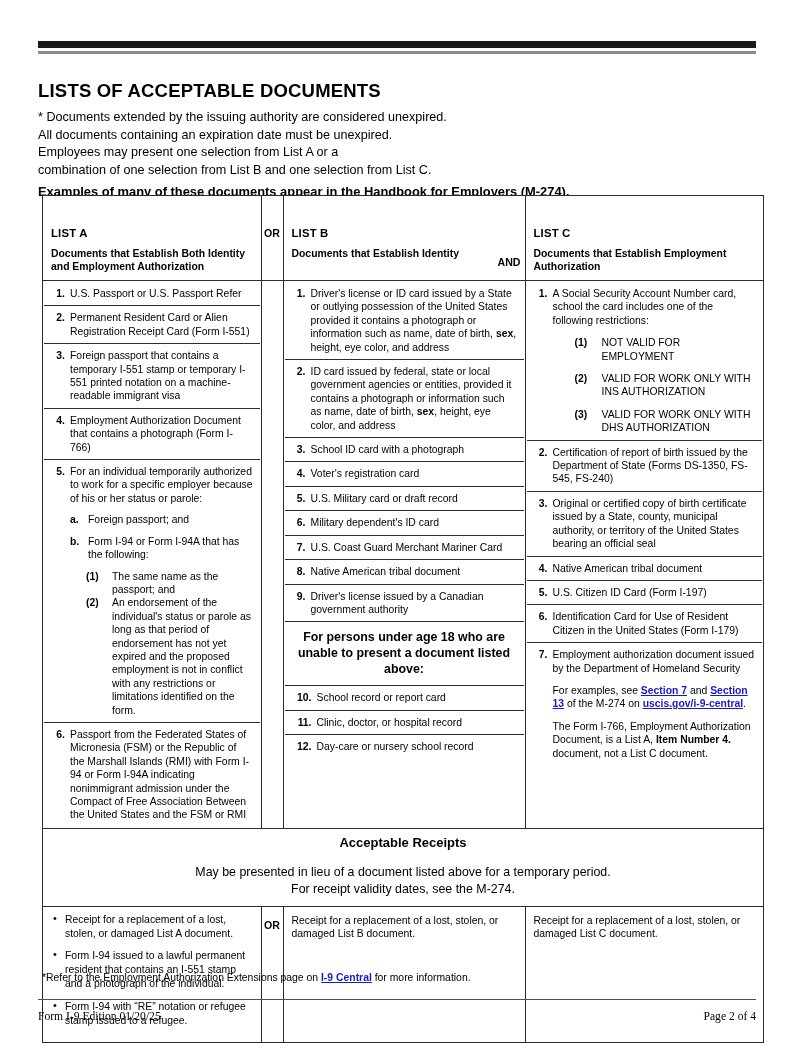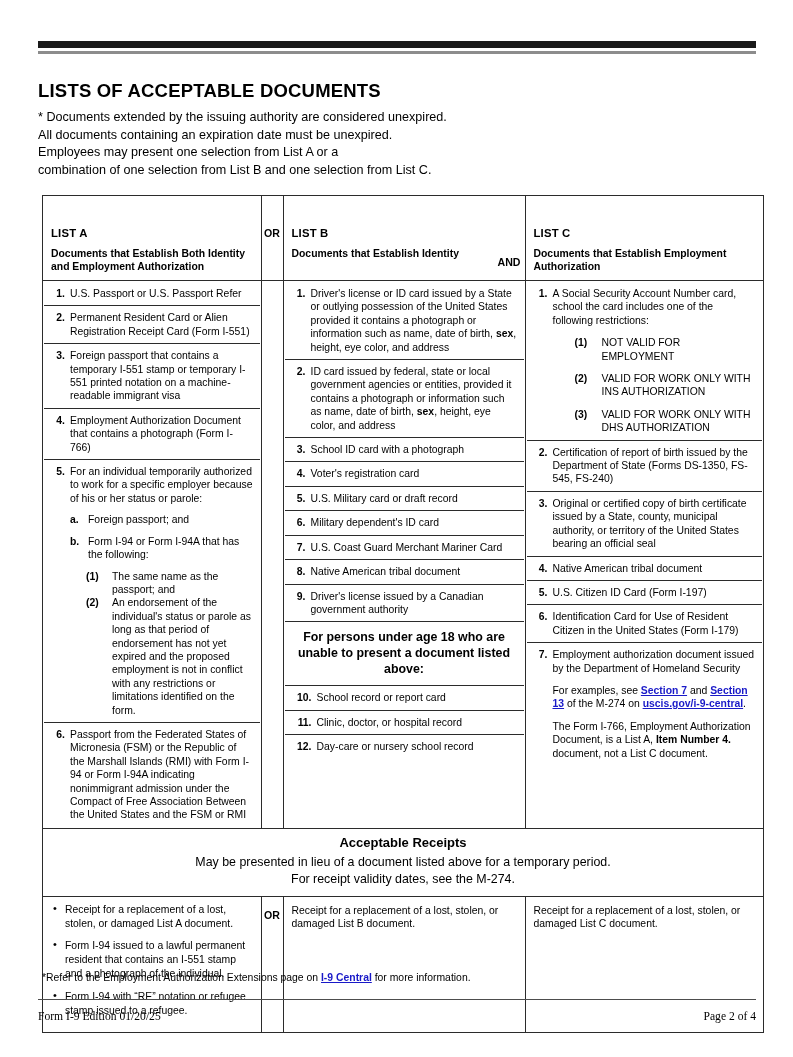--- a/index.html
+++ b/index.html
@@ -145,21 +145,21 @@
   }
   strong { font-weight: bold; }
 
   
   .receipt-head {
     border-top: 1.5px solid #2b2b2b;
     border-bottom: 1.4px solid #2b2b2b;
     text-align: center;
     padding: 6px 10px 8px 10px;
   }
-  .receipt-title { font-size: 13px; font-weight: bold; margin-bottom: 4px; }
+  .receipt-title { font-size: 13px; font-weight: bold; margin-bottom: 14px; }
   .receipt-line { font-size: 12.4px; line-height: 17px; }
 
   table.receipts {
     width: 100%;
     border-collapse: collapse;
     table-layout: fixed;
   }
   table.receipts td { vertical-align: top; height: 115px; }
   td.r-a { width: 218px; padding: 6px 8px 6px 4px; }
   td.r-or { width: 22px; border-left: 1.4px solid #2b2b2b; border-right: 1.4px solid #2b2b2b;
@@ -211,20 +211,21 @@
 
   <div class="rule-black"></div>
   <div class="rule-gray"></div>
 
   <div class="headblock">
     <h1 class="main-title">LISTS OF ACCEPTABLE DOCUMENTS</h1>
     <p class="sub-line">* Documents extended by the issuing authority are considered unexpired.</p>
     <p class="sub-line">All documents containing an expiration date must be unexpired.</p>
     <p class="sub-line">Employees may present one selection from List A or a</p>
     <p class="sub-line">combination of one selection from List B and one selection from List C.</p>
+    <p class="sub-line bold">Examples of many of these documents appear in the Handbook for Employers (M-274).</p>
   </div>
 
   <div class="doc-table">
 
     <table class="lists">
       <tbody>
           <tr class="hdr-row">
         <td class="col-a">
           <div class="hdr-cell">
             <div class="hdr-title">LIST A</div>

